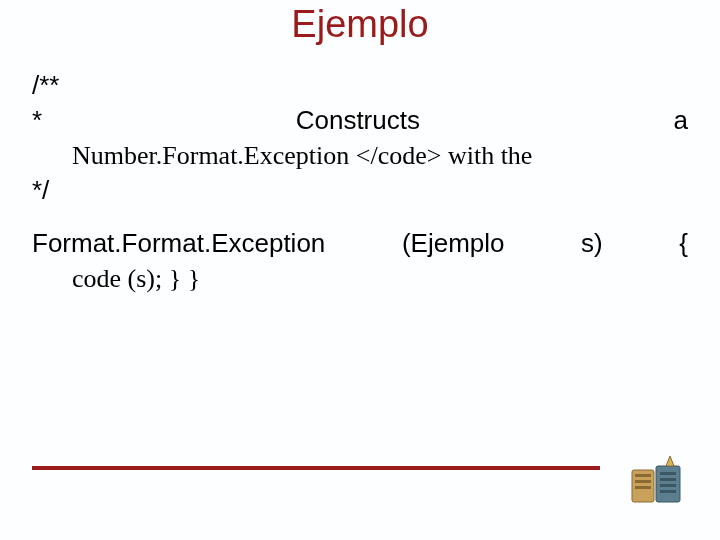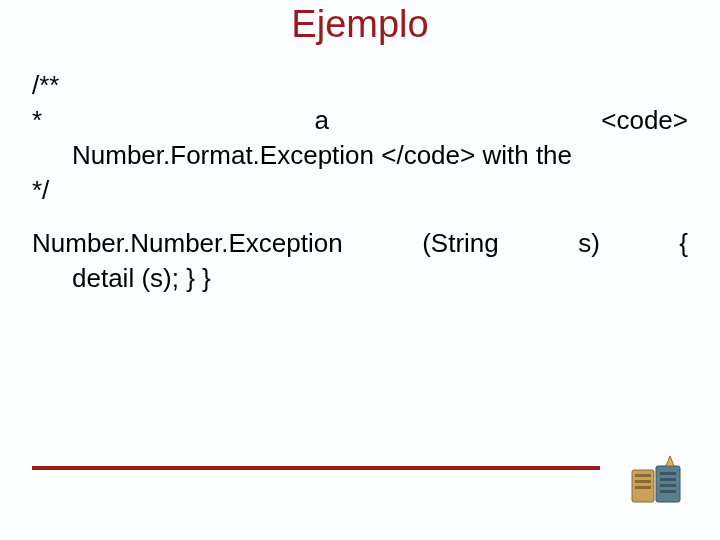--- a/index.html
+++ b/index.html
@@ -24,20 +24,21 @@
     font-weight: 400;
     margin-bottom: 22px;
   }
   .content {
     color: #000;
     font-size: 26px;
     line-height: 1.35;
   }
   .indent {
     padding-left: 40px;
+    font-family: Liberation Serif, serif;
   }
   .row-just {
     display: flex;
     justify-content: space-between;
   }
   .row-just > span { white-space: nowrap; }
   .gap { height: 18px; }
   .footer-line {
     position: absolute;
     left: 32px;
@@ -59,36 +60,36 @@
 
 <div class="slide">
   <h1 class="title">Ejemplo</h1>
 
   <div class="content">
 
     <div>/**</div>
 
     <div class="row-just">
       <span>*</span>
+      <span>Constructs</span>
       <span>a</span>
-      <span>&lt;code&gt;</span>
     </div>
 
     <div class="indent">Number.Format.Exception &lt;/code&gt; with the</div>
     <div>*/</div>
 
     <div class="gap"></div>
 
     <div class="row-just">
-      <span>Number.Number.Exception</span>
-      <span>(String</span>
+      <span>Format.Format.Exception</span>
+      <span>(Ejemplo</span>
       <span>s)</span>
       <span>{</span>
     </div>
-    <div class="indent">detail (s); } }</div>
+    <div class="indent">code (s); } }</div>
 
   </div>
 
   <div class="footer-line"></div>
 
   <svg class="logo" viewBox="0 0 64 58">
     <rect x="6" y="18" width="22" height="32" rx="2" fill="#c9a15a" stroke="#8a6a33" stroke-width="1"></rect>
     <rect x="9" y="22" width="16" height="3" fill="#8a6a33"></rect>
     <rect x="9" y="28" width="16" height="3" fill="#8a6a33"></rect>
     <rect x="9" y="34" width="16" height="3" fill="#8a6a33"></rect>

